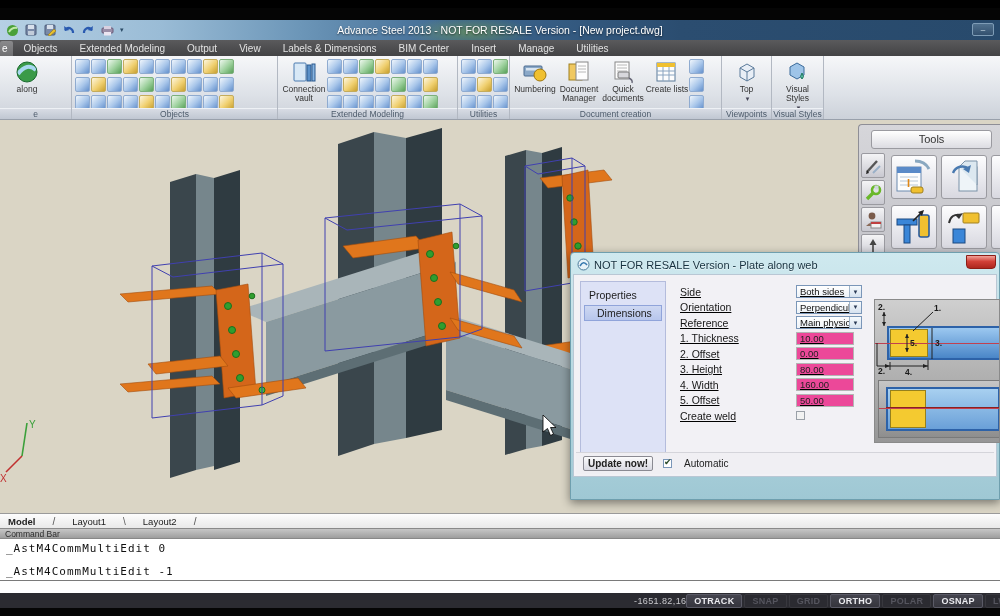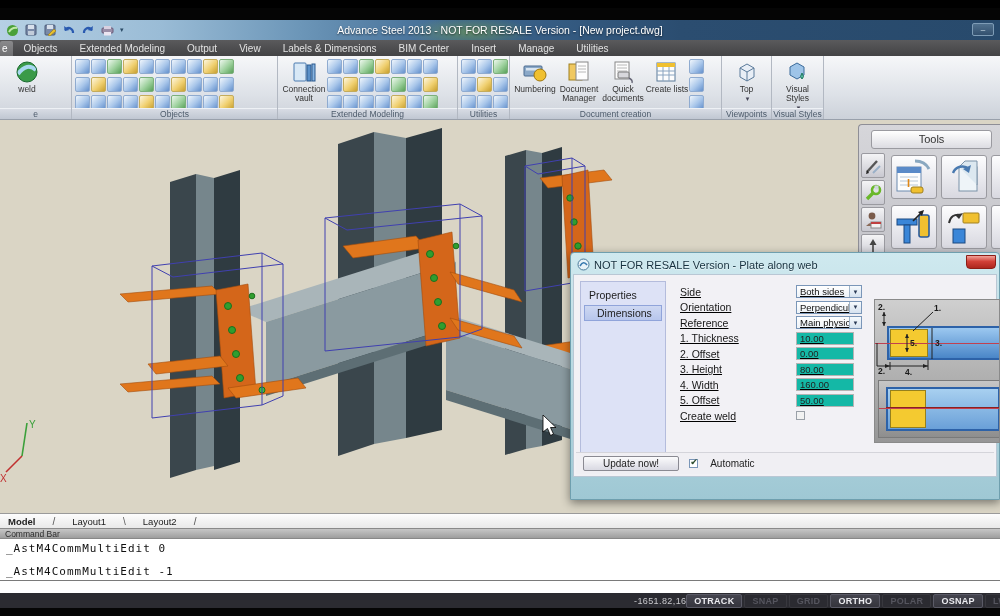--- a/index.html
+++ b/index.html
@@ -82,43 +82,43 @@
   .dlg-nav { width:86px; margin:6px 4px 6px 6px; background:#dde2f6; border:1px solid #b4bcdc; padding-top:3px; }
   .dlg-nav .item { margin:2px 3px; padding:2px 5px; font-size:10.5px; color:#1c1c1c; }
   .dlg-nav .item.sel { background:linear-gradient(#ced8f2,#b7c6ec); border:1px solid #90a4da; padding:1px 12px; }
   .dlg-form { width:196px; padding:9px 0 0 10px; }
   .frow { display:flex; align-items:center; height:15.5px;text-decoration:underline; }
   .frow .flabel { flex:0 0 116px; font-size:10.5px; color:#161616; white-space:nowrap; }
   .dd { width:66px; height:13px; border:1px solid #7a96b8; background:linear-gradient(#ffffff,#eef3f8);
     position:relative; display:flex; align-items:center; font-size:9.5px; color:#111; padding-left:3px; white-space:nowrap; overflow:hidden; }
   .dd::after { content:"▼"; position:absolute; right:0; top:0; bottom:0; width:11px; font-size:6px; color:#2a3a55;
     background:linear-gradient(#f6fafd,#d6e2ef); border-left:1px solid #a0b4c8; display:flex; align-items:center; justify-content:center; }
-  .tb { width:58px; height:13px; border:1px solid #b4b4b4; background:#14b8a6; font-size:9.5px; color:#222;
+  .tb { width:58px; height:13px; border:1px solid #b4b4b4; background:#ec4899; font-size:9.5px; color:#222;
     padding:0 3px; font-family:"Liberation Sans",sans-serif; }
   .cb { width:9px; height:9px; border:1px solid #9aa0a8; background:#f2f2f2; display:inline-block; }
   .cb.checked { position:relative; background:#fff; border-color:#7a96b8; }
   .cb.checked::after { content:"✔"; position:absolute; left:0px; top:-3px; font-size:9px; color:#2a4a2a; }
   .dlg-preview { position:absolute; left:300px; top:24px; width:126px; height:144px;
     background:linear-gradient(#cfcfcf,#969696); border:1px solid #8a8a8a; overflow:hidden; }
   .beam1 { position:absolute; left:12px; top:26px; width:116px; height:34px;
     background:linear-gradient(#9cc8f0,#4a86c8); border:2px solid #2d62a8; }
   .plate1 { position:absolute; left:15px; top:29px; width:38px; height:28px; background:#f4ca30; border:1px solid #96801c; }
   .redline1 { position:absolute; left:0; top:43px; width:126px; height:1px; background:#c04050; }
   .beam2wrap { position:absolute; left:3px; top:80px; width:122px; height:58px;
     background:linear-gradient(#c6c6c6,#8e8e8e); border:1px solid #7a7a7a; }
   .beam2 { position:absolute; left:7px; top:6px; width:114px; height:44px;
     background:linear-gradient(#a8d0f0,#6aa0d8); border:2px solid #2d62a8; }
   .plate2 { position:absolute; left:11px; top:9px; width:36px; height:38px; background:#f4ca30; border:1px solid #96801c; }
   .midline2 { position:absolute; left:7px; top:26px; width:114px; height:2px; background:#8a2020; }
   .redline2 { position:absolute; left:0; top:27px; width:122px; height:1px; background:#c04050; }
   .pnum { position:absolute; font-size:8.5px; color:#1a1a1a; font-weight:bold; }
   .dlg-footer { position:absolute; left:2px; right:2px; bottom:2px; height:22px; background:#f0eff3;
     border-top:1px solid #d4d4da; display:flex; align-items:center; padding-left:7px; gap:10px; }
-  .btn-update { font-size:10px; color:#222; padding:1px 19px; border:1px solid #8a8a92; border-radius:2px;
-    background:linear-gradient(#fbfbfc,#d9d9e2); }
+  .btn-update { font-size:10px; color:#222; padding:1px 4px; border:1px solid #8a8a92; border-radius:2px;
+    background:linear-gradient(#fbfbfc,#d9d9e2);font-weight:bold; }
   .auto-wrap { display:flex; align-items:center; gap:12px; font-size:10px; color:#222; }
 
   
   .layouttabs { position:absolute; left:0; top:505px; width:1000px; height:15px;
     background:linear-gradient(#fdfdfd,#e9e9e9); border-top:1px solid #9a9a9a; display:flex; align-items:center;
     font-size:9.5px; color:#222; padding-left:3px;gap:12px; }
   .ltab { padding:0 5px; }
   .ltab.active { font-weight:bold; }
   .lsep { color:#555; font-size:10px; }
   .lsep.fwd::before { content:"/"; } .lsep.bck::before { content:"\\"; }
@@ -213,21 +213,21 @@
 
     <div class="panel" style="width:72px;">
       <div class="bigbtn" style="margin-left:2px;">
         <span class="bicon">
           <svg width="26" height="24">
               <circle cx="13" cy="12" r="10" fill="#3a9a48"></circle>
               <path d="M4 14 Q13 2 22 10" stroke="#a8d8f0" stroke-width="4" fill="none"></path>
               <circle cx="13" cy="12" r="10" fill="none" stroke="#1a6a30"></circle>
             </svg>
         </span>
-        <span>weld</span>
+        <span>along</span>
       </div>
       <div class="panel-label">e</div>
     </div>
 
     <div class="panel" style="width:206px;">
       <div class="mini-grid">
         <i class="mini"></i>
           <i class="mini"></i>
           <i class="mini"></i>
           <i class="mini"></i>

